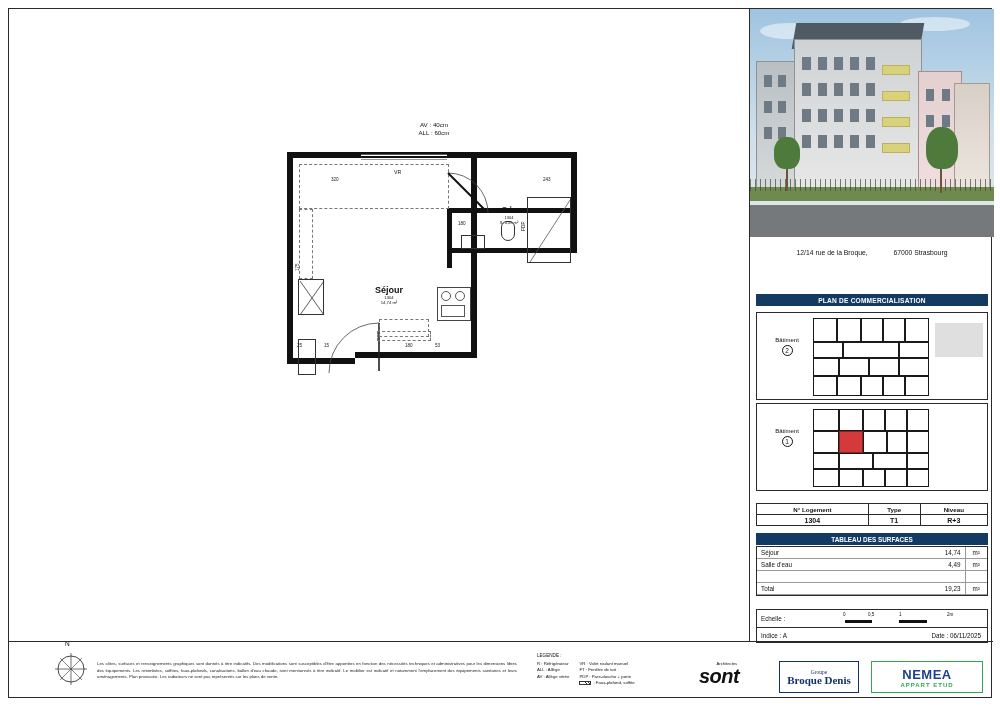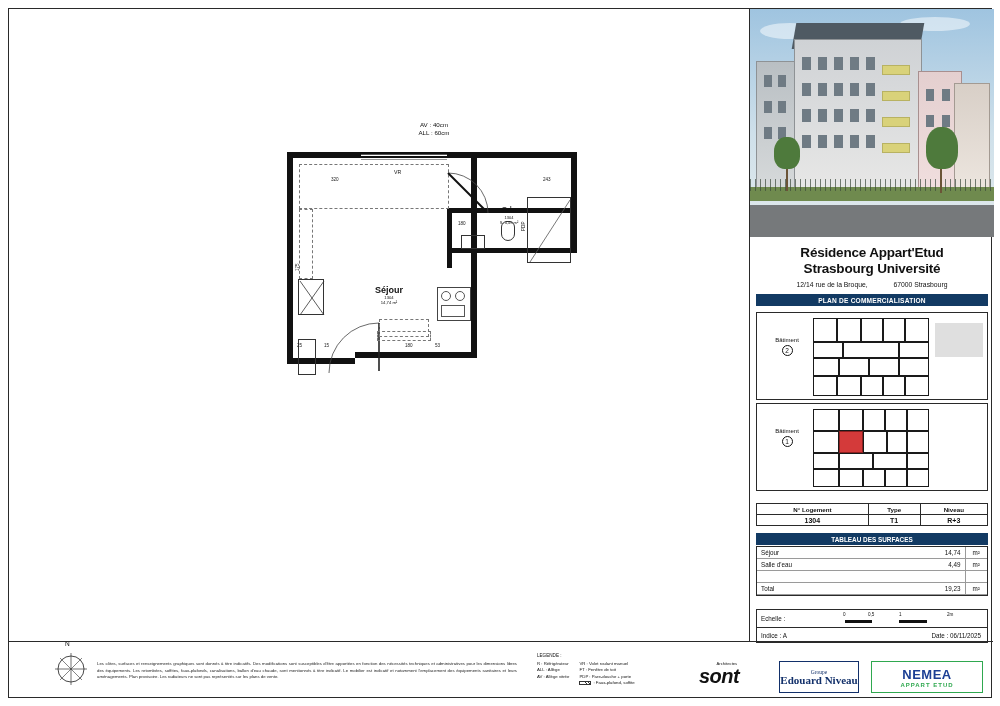--- a/index.html
+++ b/index.html
@@ -337,21 +337,21 @@
     </div>
   </div>
 
   <div class="drlw">
     <span>sont</span>
     <span class="sub">Architectes</span>
   </div>
 
   <div class="ed-logo">
     <div class="l1">Groupe</div>
-    <div class="l2">Edouard Niveau</div>
+    <div class="l2">Broque Denis</div>
   </div>
 
   <div class="nemea-logo">
     <div class="l1">NEMEA</div>
     <div class="l2">APPART ETUD</div>
   </div>
 
   <div class="right-panel">
 
     <div class="hero">
@@ -400,24 +400,20 @@
       <div class="grass"></div>
       <div class="road"></div>
       <div class="fence"></div>
       <div class="trunk" style="left:190px; top:150px; height:34px;"></div>
       <div class="tree" style="left:176px; top:118px; width:32px; height:42px;"></div>
       <div class="trunk" style="left:36px; top:152px; height:30px;"></div>
       <div class="tree" style="left:24px; top:128px; width:26px; height:32px;"></div>
     </div>
 
     <div class="title-block">
-      <h1>
-        <span>Résidence Appart'Etud</span><br>
-        <span>Strasbourg Université</span>
-      </h1>
       <div class="addr">
         <span>12/14 rue de la Broque,</span>
         <span class="sp"></span>
         <span>67000 Strasbourg</span>
       </div>
     </div>
 
     <div class="commercial-bar">PLAN DE COMMERCIALISATION</div>
 
     <div class="key-plan kp1">

